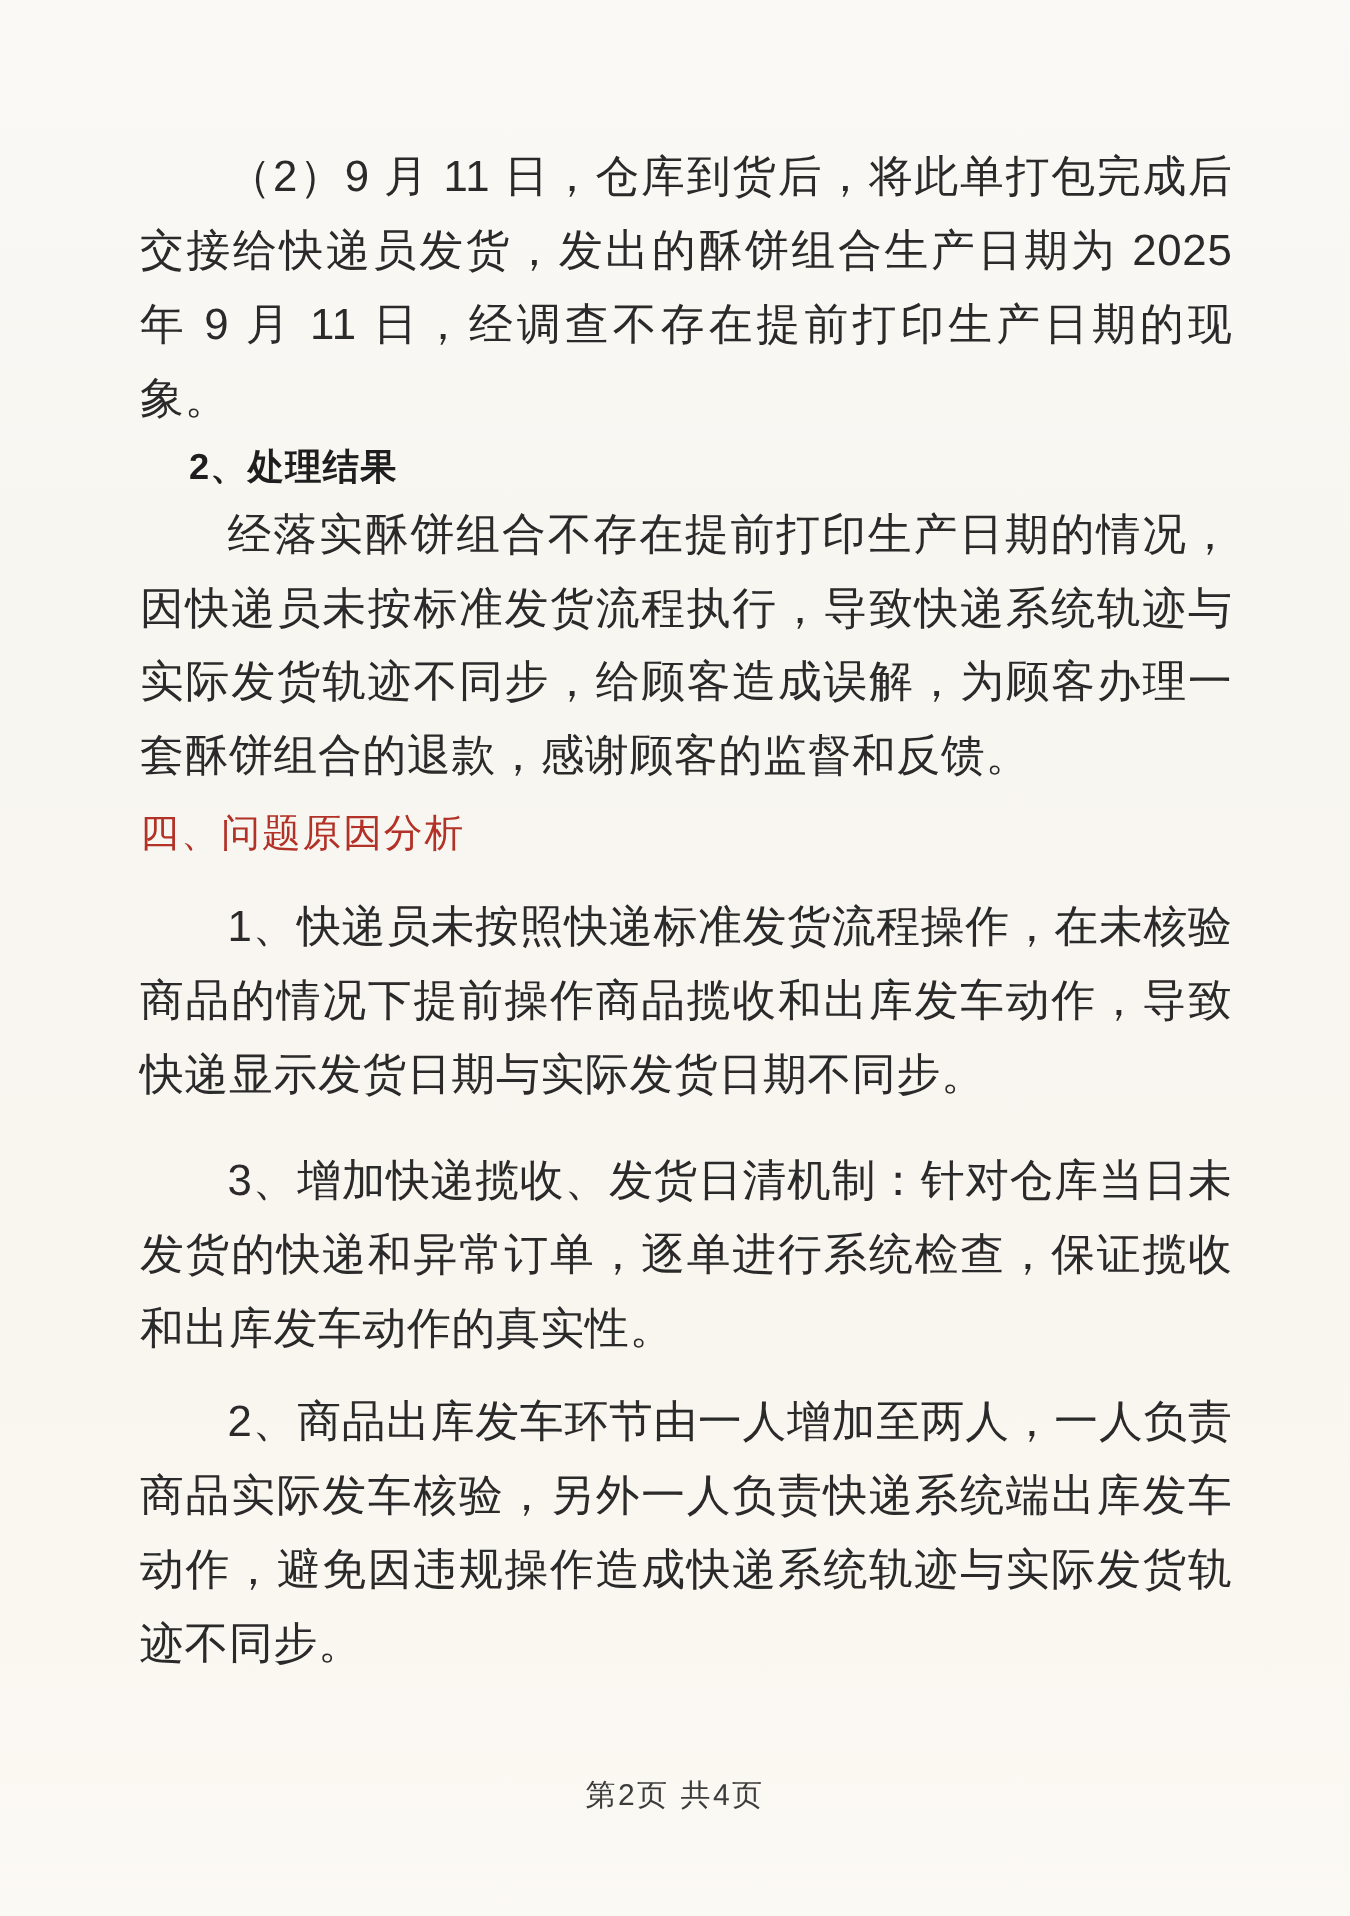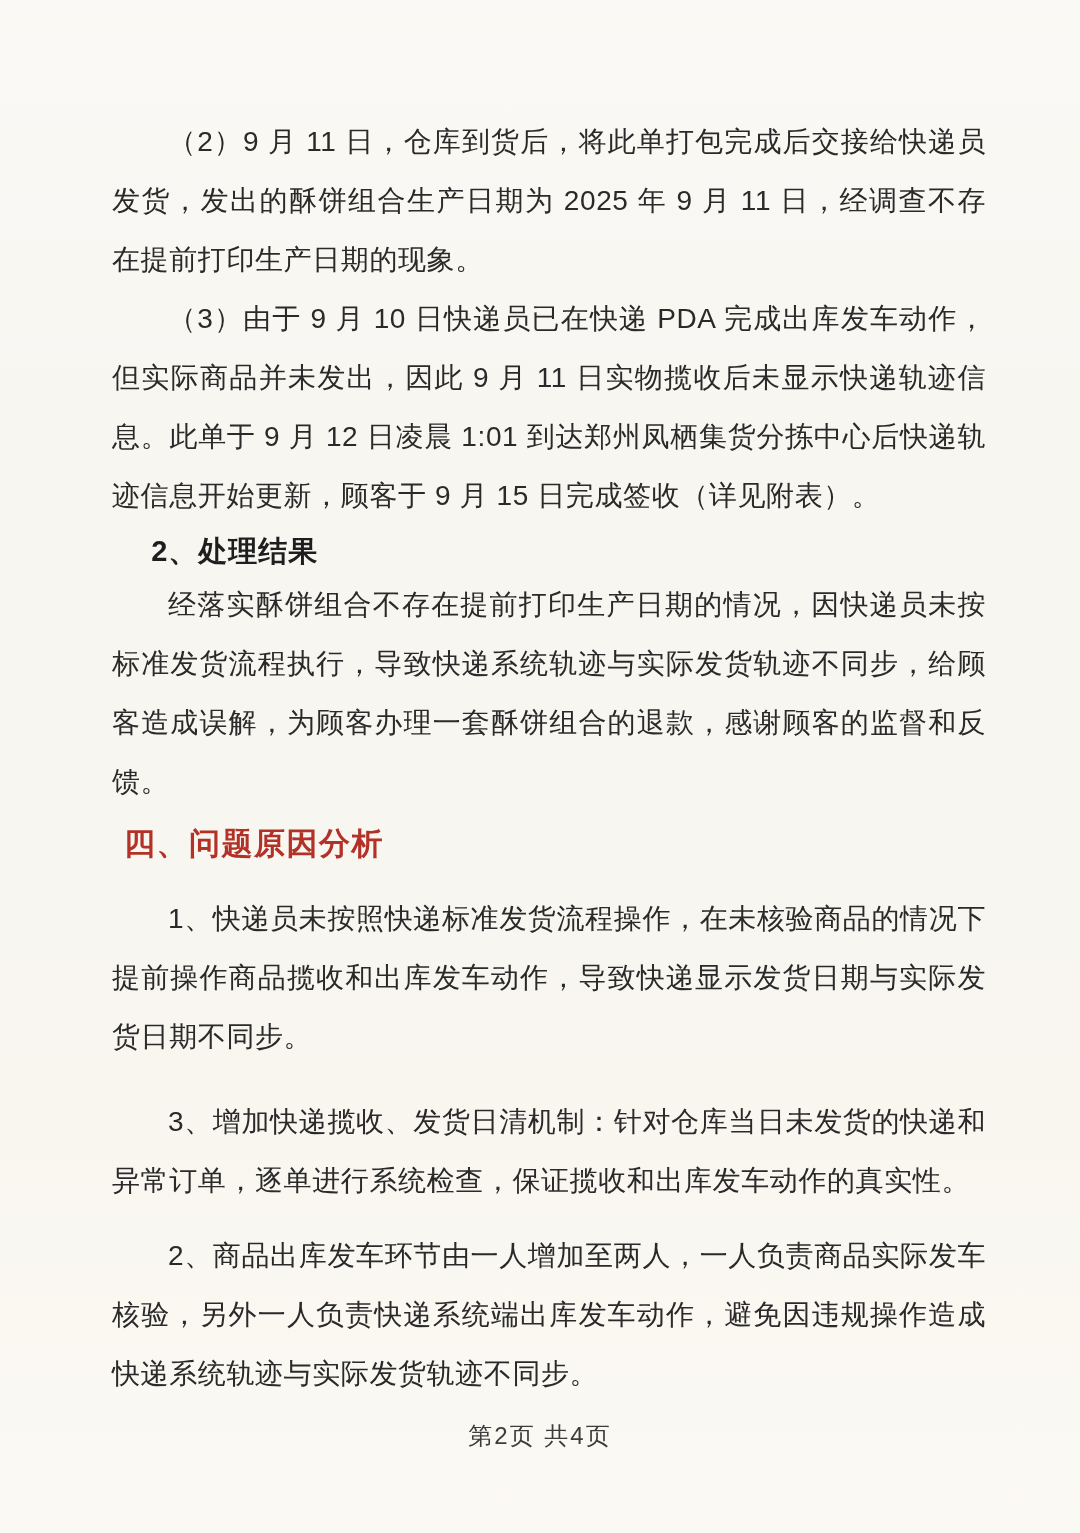--- a/index.html
+++ b/index.html
@@ -22,42 +22,42 @@
     box-sizing: border-box;
   }
   .content {
     position: absolute;
     top: 112px;
     left: 112px;
     right: 94px;
   }
   p.body {
     margin: 0;
-    font-size: 28px;
+    font-size: 35px;
     line-height: 59px;
     letter-spacing: 0.6px;
     text-align: justify;
     text-justify: inter-ideograph;
     text-indent: 2em;
     color: #2a2a2a;
   }
   h3.sub {
     margin: 4px 0 2px 0;
     padding-left: 1.35em;
     font-size: 29px;
     line-height: 44px;
     font-weight: bold;
     color: #1e1e1e;
     letter-spacing: 1px;
   }
   h2.red {
-    margin: 10px 0 0 12px;
+    margin: 10px 0 0 0;
     font-size: 31px;
     line-height: 46px;
-    font-weight: bold;
+    font-weight: normal;
     color: #b23228;
     letter-spacing: 1.5px;
   }
   h2.red.plan { margin-top: 24px; }
   p.sp1 { margin-top: 22px; }
   p.sp2 { margin-top: 20px; }
   p.sp3 { margin-top: 26px; }
   p.sp4 { margin-top: 16px; }
   .footer {
     position: absolute;
@@ -71,21 +71,20 @@
   }
 </style>
 </head>
 <body>
 
 <div class="page">
   <div class="content">
 
     <p class="body">（2）9 月 11 日，仓库到货后，将此单打包完成后交接给快递员发货，发出的酥饼组合生产日期为 2025 年 9 月 11 日，经调查不存在提前打印生产日期的现象。</p>
 
-    <p class="body">（3）由于 9 月 10 日快递员已在快递 PDA 完成出库发车动作，但实际商品并未发出，因此 9 月 11 日实物揽收后未显示快递轨迹信息。此单于 9 月 12 日凌晨 1:01 到达郑州凤栖集货分拣中心后快递轨迹信息开始更新，顾客于 9 月 15 日完成签收（详见附表）。</p>
 
     <h3 class="sub">2、处理结果</h3>
 
     <p class="body">经落实酥饼组合不存在提前打印生产日期的情况，因快递员未按标准发货流程执行，导致快递系统轨迹与实际发货轨迹不同步，给顾客造成误解，为顾客办理一套酥饼组合的退款，感谢顾客的监督和反馈。</p>
 
     <h2 class="red">四、问题原因分析</h2>
 
     <p class="body sp1">1、快递员未按照快递标准发货流程操作，在未核验商品的情况下提前操作商品揽收和出库发车动作，导致快递显示发货日期与实际发货日期不同步。</p>
 
 

